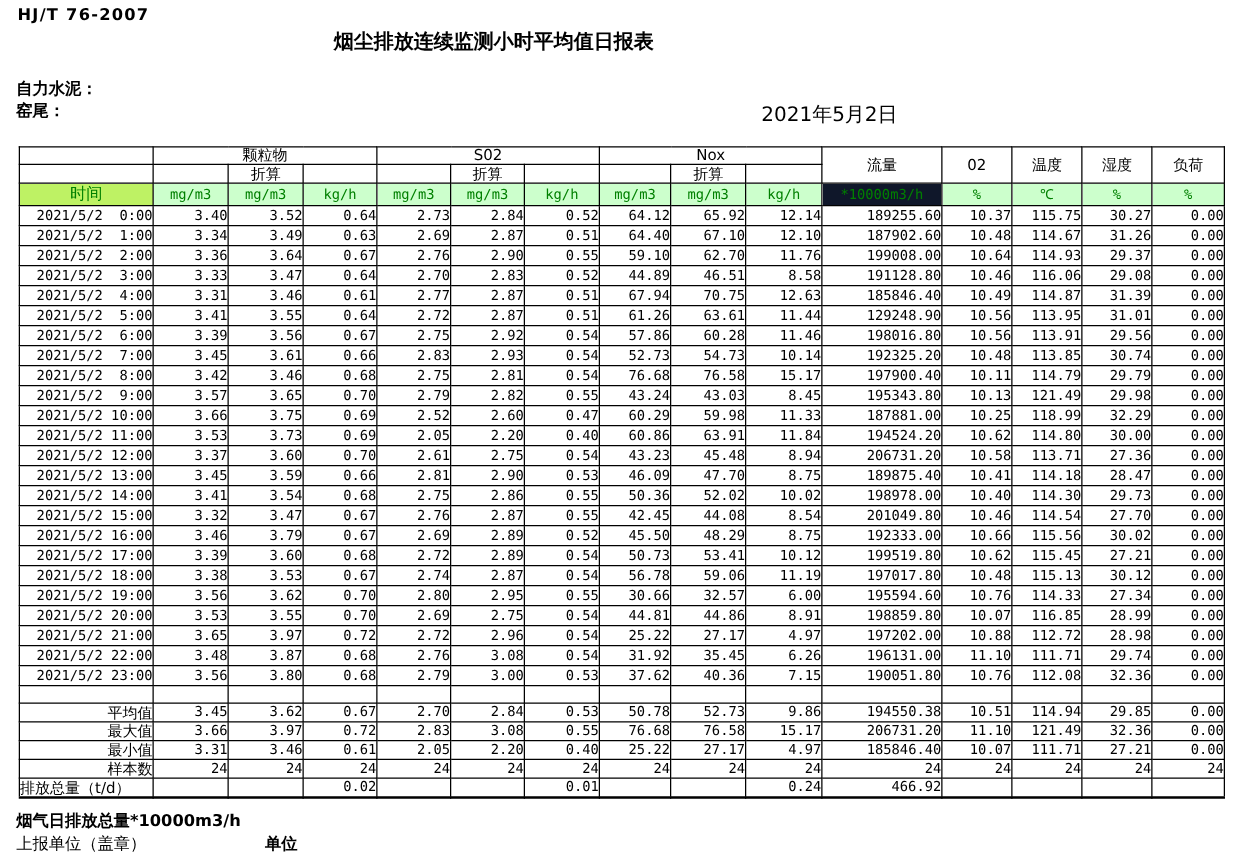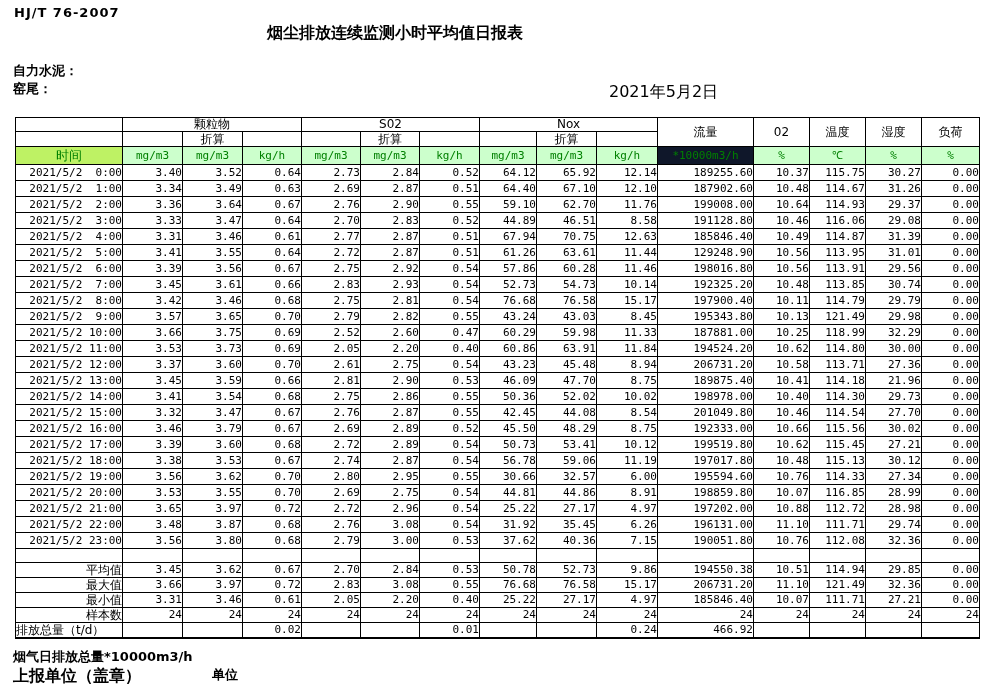--- a/index.html
+++ b/index.html
@@ -50,21 +50,21 @@
     font-family: "DejaVu Sans", sans-serif;
     font-size: 12px; text-align: right; padding-right: 3px;
   }
   tbody td.total-label {
     font-family: "DejaVu Sans", sans-serif;
     font-size: 12px; text-align: left; padding-left: 0;
     white-space: nowrap; text-indent: -12px; overflow: visible;
   }
 
   #flue-total  { left: 13px;  top: 648px; font-weight: bold; font-size: 13px; }
-  #report-unit { left: 13px;  top: 666px; font-weight: bold; font-size: 16px; }
+  #report-unit { left: 13px;  top: 666px; font-weight: normal; font-size: 13px; }
   #unit-label  { left: 212px; top: 666px; font-weight: bold; font-size: 13px; }
 </style>
 </head>
 <body>
 
 <div class="abs" id="std-code">HJ/T  76-2007</div>
 <div class="abs" id="title">烟尘排放连续监测小时平均值日报表</div>
 <div class="abs" id="company">自力水泥：</div>
 <div class="abs" id="location">窑尾：</div>
 <div class="abs" id="date">2021年5月2日</div>
@@ -358,21 +358,21 @@
         <td class="num">0.66</td>
         <td class="num">2.81</td>
         <td class="num">2.90</td>
         <td class="num">0.53</td>
         <td class="num">46.09</td>
         <td class="num">47.70</td>
         <td class="num">8.75</td>
         <td class="num">189875.40</td>
         <td class="num">10.41</td>
         <td class="num">114.18</td>
-        <td class="num">21.96</td>
+        <td class="num">28.47</td>
         <td class="num">0.00</td>
       </tr>
       <tr>
         <td class="time">2021/5/2 14:00</td>
         <td class="num">3.41</td>
         <td class="num">3.54</td>
         <td class="num">0.68</td>
         <td class="num">2.75</td>
         <td class="num">2.86</td>
         <td class="num">0.55</td>

